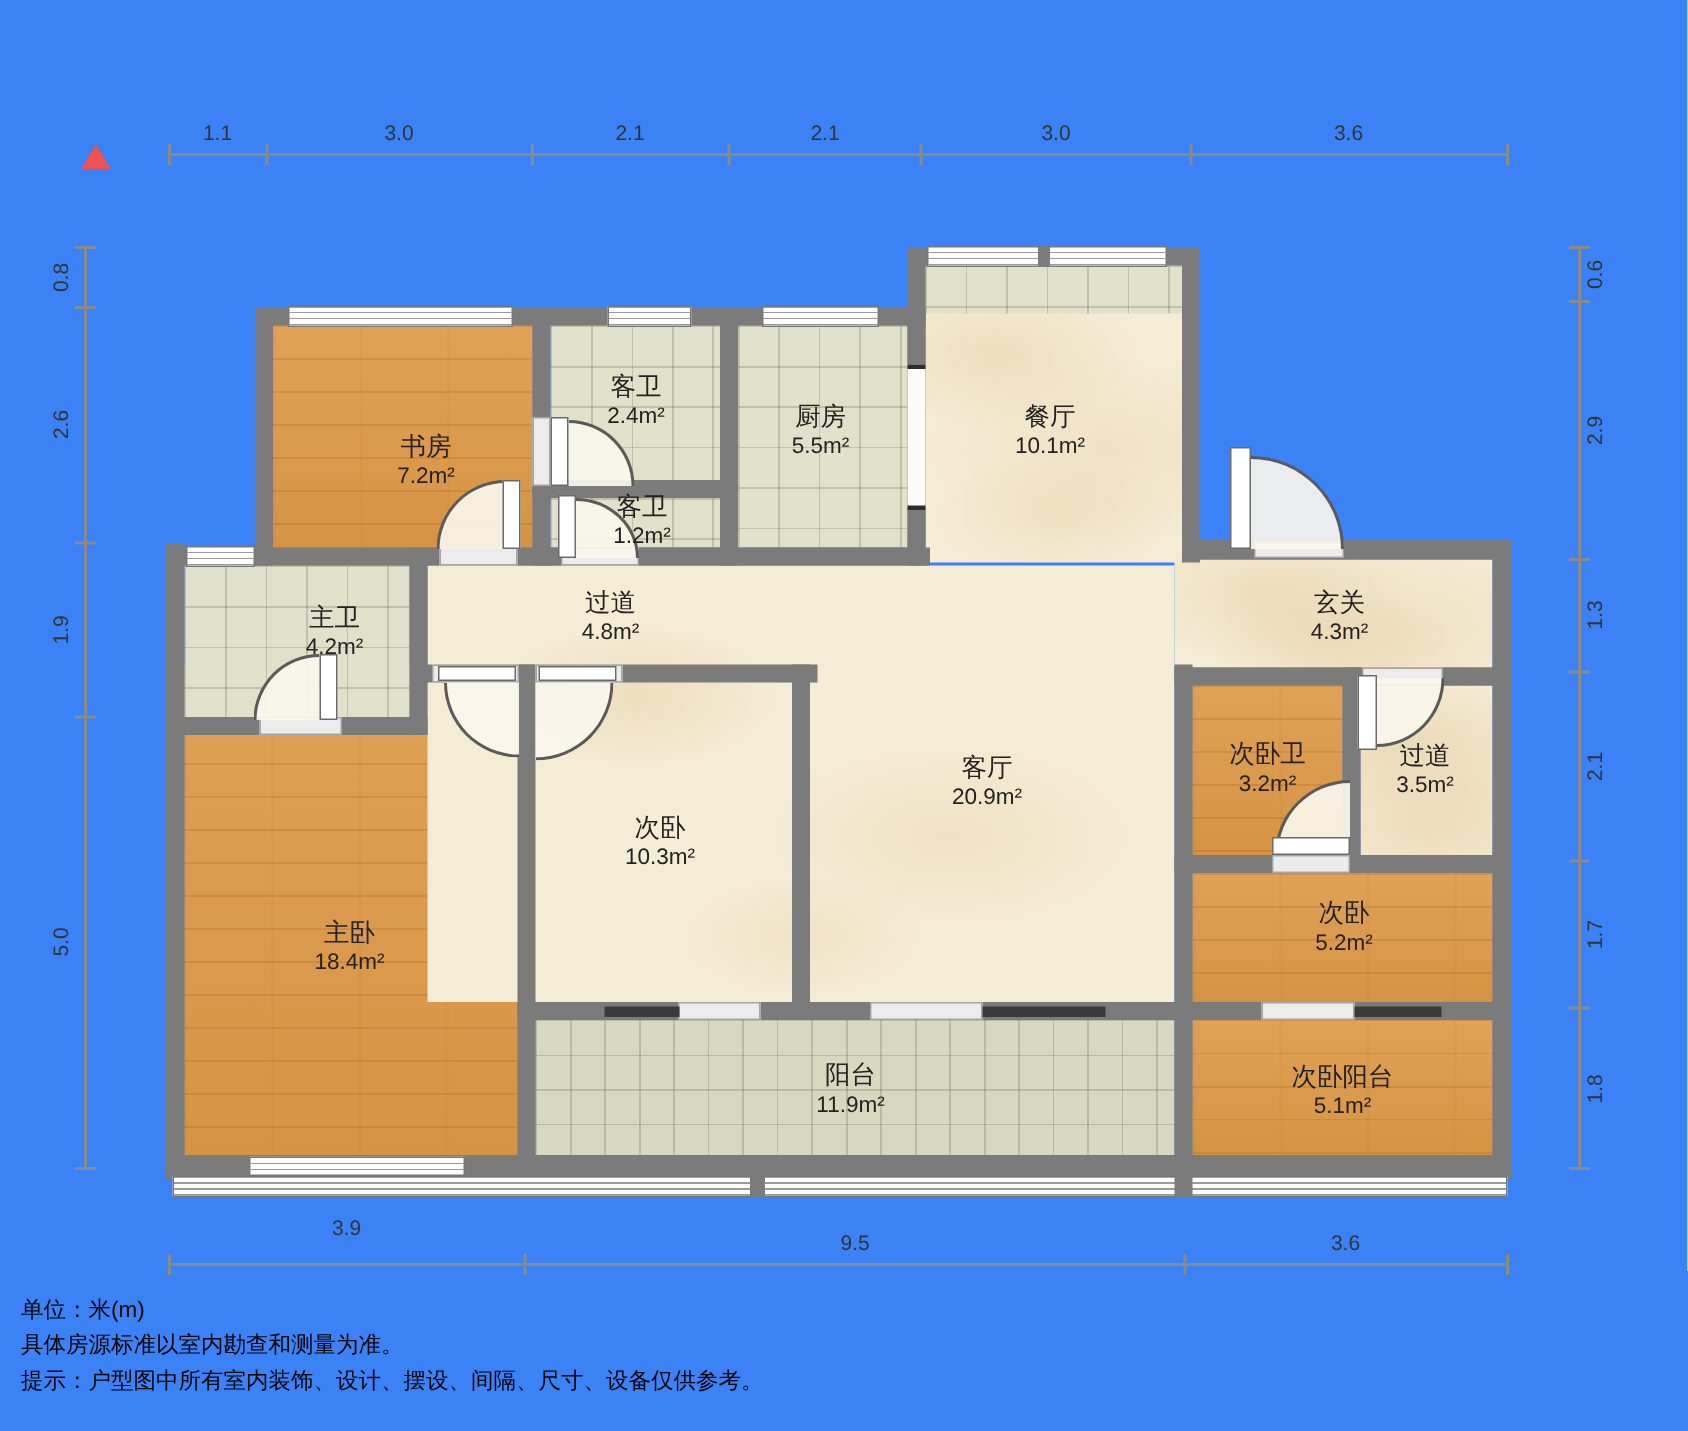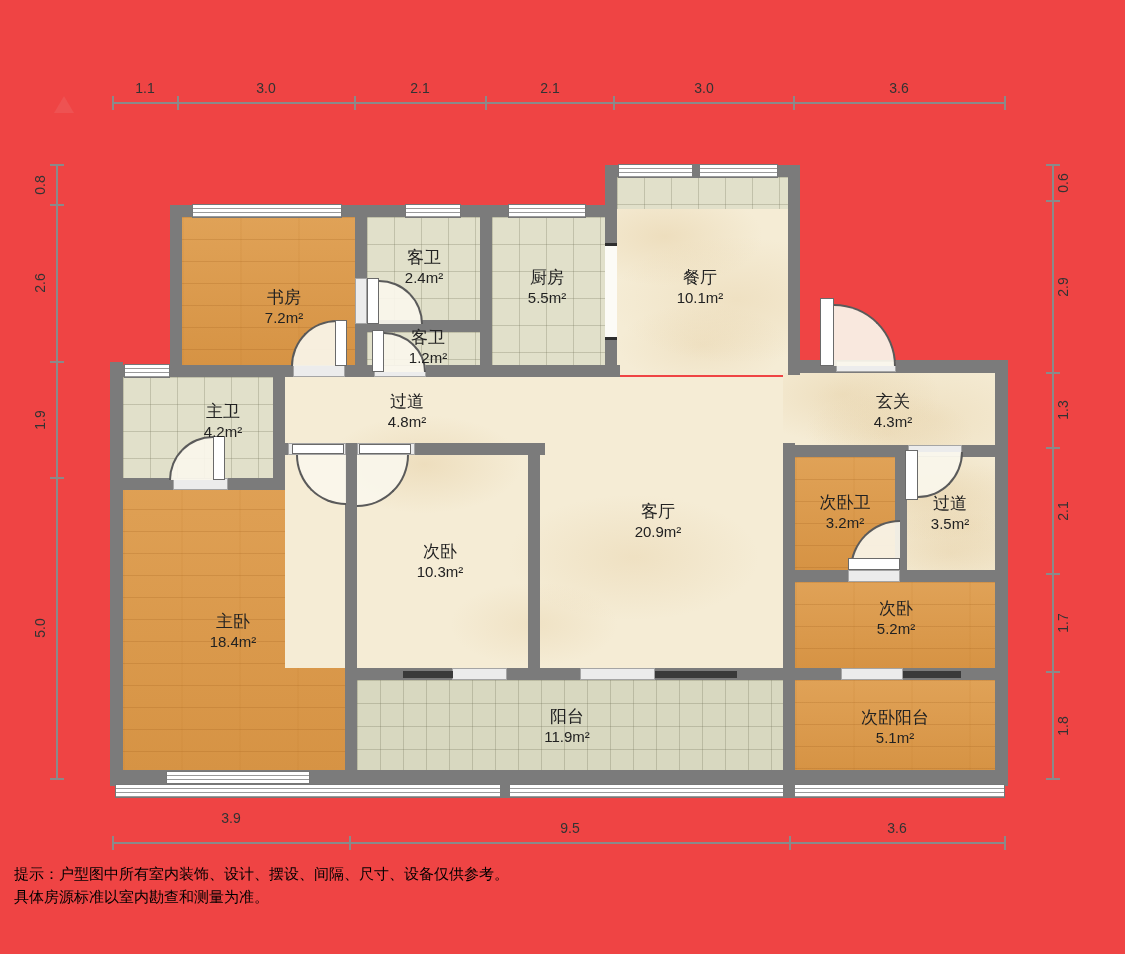--- a/index.html
+++ b/index.html
@@ -1,17 +1,17 @@
 <!DOCTYPE html>
 <html><head>
 <meta charset="utf-8">
 <style>
   html,body{margin:0;padding:0;background:#fff;}
   body{font-family:"Liberation Sans","DejaVu Sans",sans-serif;}
-  .canvas{position:relative;width:1125px;height:954px;background:#ef4444;overflow:hidden;}
+  .canvas{position:relative;width:1125px;height:954px;background:#3b82f6;overflow:hidden;}
   .wall{position:absolute;background:#7b7b7b;}
   .floor{position:absolute;}
   .wood{background:#dc9c4e;background-image:
     repeating-linear-gradient(180deg, rgba(150,85,20,.20) 0 1px, rgba(0,0,0,0) 1px 22px),
     repeating-linear-gradient(90deg, rgba(190,120,40,.10) 0 2px, rgba(0,0,0,0) 2px 58px),
     linear-gradient(180deg,#e0a257,#d69344);}
   .tile{background:#e1e0ca;background-image:
     repeating-linear-gradient(180deg, rgba(120,120,95,.30) 0 1px, rgba(0,0,0,0) 1px 27px),
     repeating-linear-gradient(90deg, rgba(120,120,95,.30) 0 1px, rgba(0,0,0,0) 1px 27px);}
   .btile{background:#d8d8c0;background-image:
@@ -258,17 +258,18 @@
   <div class="room-label" style="left:567px;top:725px;">
     <div class="rname">阳台</div>
     <div class="rarea">11.9m²</div>
   </div>
   <div class="room-label" style="left:895px;top:726px;">
     <div class="rname">次卧阳台</div>
     <div class="rarea">5.1m²</div>
   </div>
 
   <div class="notes">
+    <div>单位：米(m)</div>
+    <div>具体房源标准以室内勘查和测量为准。</div>
     <div>提示：户型图中所有室内装饰、设计、摆设、间隔、尺寸、设备仅供参考。</div>
-    <div>具体房源标准以室内勘查和测量为准。</div>
   </div>
 
 </div>
 
 </body></html>

